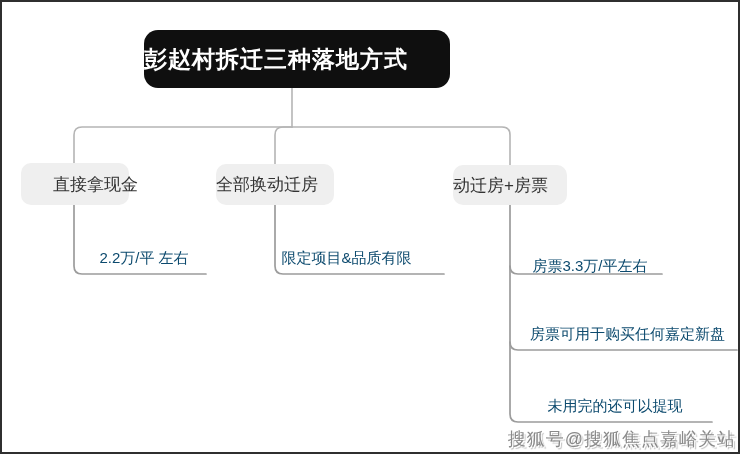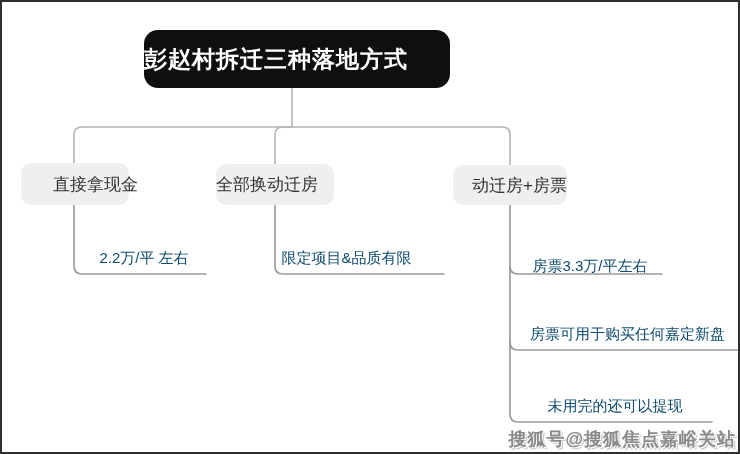--- a/index.html
+++ b/index.html
@@ -24,35 +24,35 @@
     border-radius:14px;
     font-size:23px;font-weight:bold;letter-spacing:1px;
   }
   .branch-node{
     background:#efefef;color:#333333;
     border-radius:10px;
     font-size:17px;font-weight:500;
   }
   .branch-1{left:19px;top:161px;width:108px;height:42px;padding-left:32px;}
   .branch-2{left:214px;top:162px;width:118px;height:41px;}
-  .branch-3{left:451px;top:163px;width:114px;height:40px;padding-left:19px;}
+  .branch-3{left:451px;top:163px;width:114px;height:40px;}
   .leaf-label{
     position:absolute;height:22px;
     display:flex;align-items:flex-end;justify-content:center;
     font-size:15px;color:#0c4a6e;
     white-space:nowrap;
   }
   .leaf-1-1{left:80px;top:244px;width:124px;}
   .leaf-2-1{left:264px;top:244px;width:161px;}
   .leaf-3-1{left:516px;top:252px;width:144px;}
   .leaf-3-2{left:516px;top:320px;width:219px;}
   .leaf-3-3{left:516px;top:392px;width:194px;}
   .watermark{
     position:absolute;right:2px;bottom:1px;
-    font-size:18px;font-weight:bold;letter-spacing:1px;
+    font-size:18px;font-weight:normal;letter-spacing:1px;
     color:#8a8a8a;
     text-shadow:1px 1px 0 #ffffff, 2px 2px 1px rgba(0,0,0,0.25);
     white-space:nowrap;
   }
 </style>
 </head>
 <body>
 
 <div class="canvas">
 

